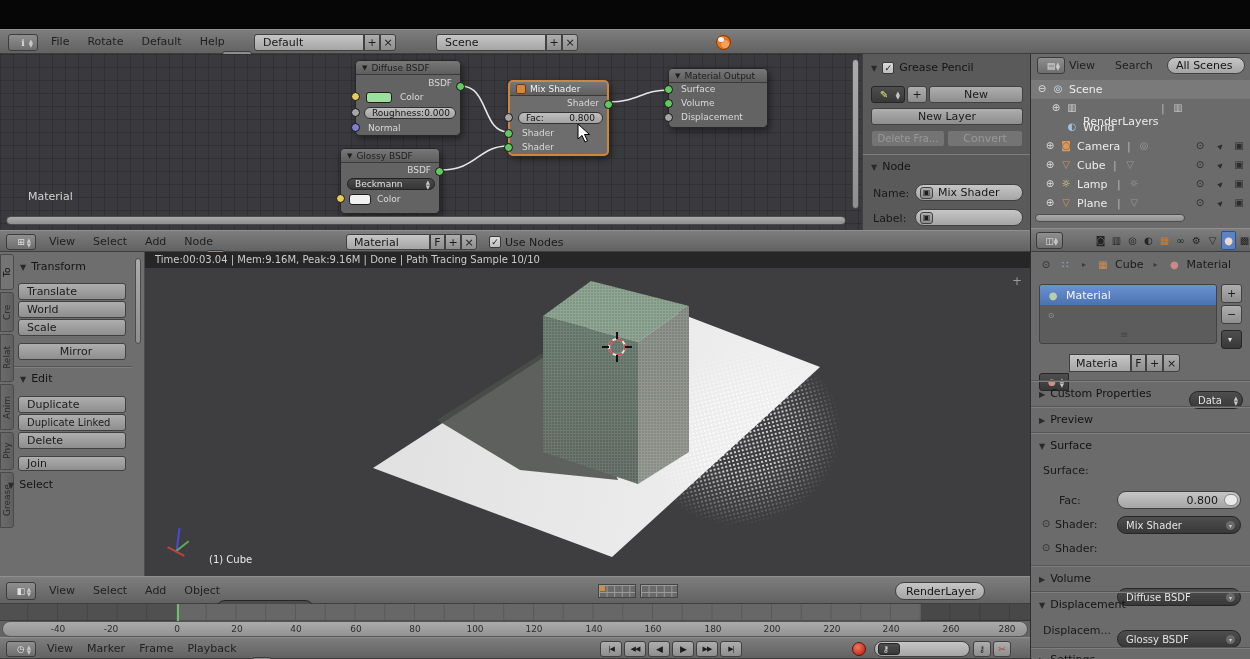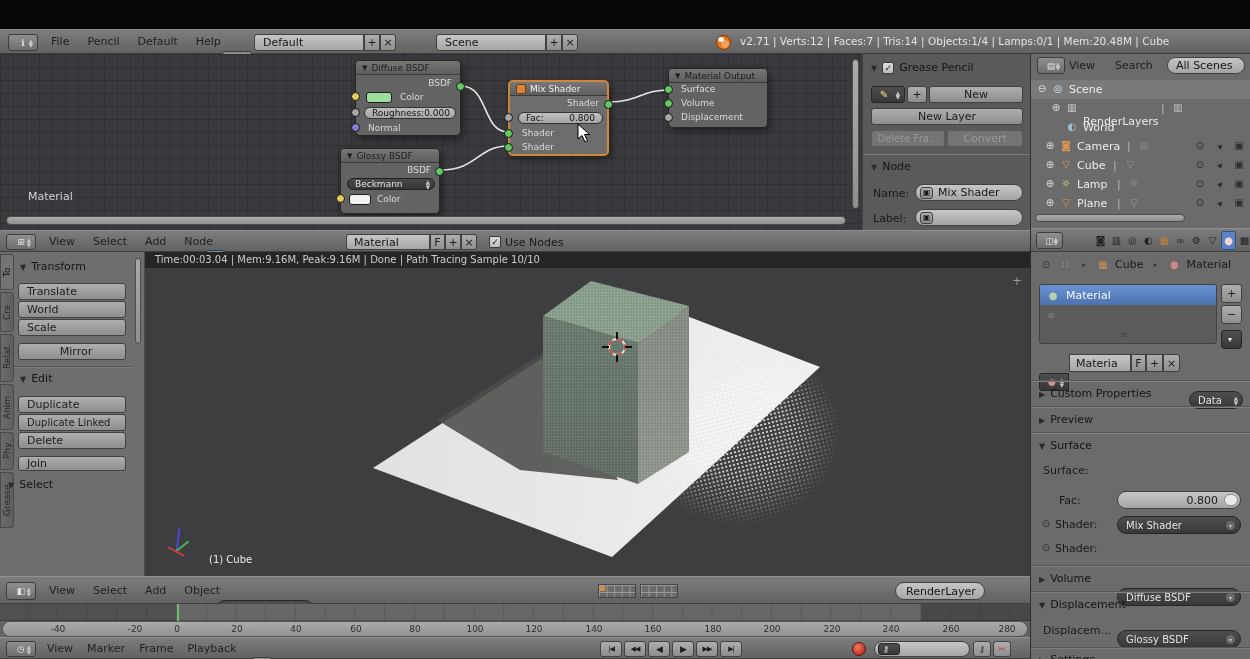--- a/index.html
+++ b/index.html
@@ -68,21 +68,21 @@
 </head>
 <body>
 
 <div class="a hdr" style="left:0;top:29;width:1250px;height:25px;top:29px;">
   <div class="a ebtn" style="left:8px;top:4px;width:30px;height:17px;">
     <span>ℹ</span>
       <span class="ud"></span>
   </div>
   <div class="a row" style="left:42px;top:0;height:23px;">
     <span class="menu">File</span>
-    <span class="menu">Pencil</span>
+    <span class="menu">Rotate</span>
     <span class="menu">Default</span>
     <span class="menu">Help</span>
   </div>
   <div class="a ebtn" style="left:222px;top:4px;width:30px;height:17px;">
     <span>▥</span>
       <span class="ud"></span>
   </div>
   <div class="a field" style="left:254px;top:4px;width:110px;height:17px;border-radius:3px 0 0 3px;padding-left:8px;">
     <span>Default</span>
   </div>
@@ -105,21 +105,20 @@
   <div class="a btn" style="left:562px;top:4px;width:16px;height:17px;border-radius:0 3px 3px 0;">
       <span>×</span>
     </div>
   <div class="a dd" style="left:600px;top:4px;width:94px;height:17px;">
     <span style="font-size:10px;">Cycles Render</span>
       <span class="ud"></span>
   </div>
   <div class="a" style="left:716px;top:5px;width:15px;height:15px;border-radius:50%;background:radial-gradient(circle at 62% 62%,#f5a056 0 30%,#e8771e 31% 100%);box-shadow:inset 0 0 0 1px #7c3c0a;">
     <div class="a" style="left:2px;top:2px;width:6px;height:5px;border-radius:50%;background:#f4f4f4;"></div>
   </div>
-  <div class="a" style="left:740px;top:5px;font-size:10.5px;color:#e3e3e3;">v2.71 | Verts:12 | Faces:7 | Tris:14 | Objects:1/4 | Lamps:0/1 | Mem:20.48M | Cube</div>
 </div>
 <div class="a" style="left:0;top:0;width:1250px;height:29px;background:#060606;"></div>
 
 <div class="a" id="nodeed" style="left:0;top:54px;width:1030px;height:176px;">
   <svg class="a" style="left:0;top:0;" width="862" height="176">
     <path d="M461,32 C489,32 482,78 508,78" fill="none" stroke="#e6e6e6" stroke-width="1.6"></path>
     <path d="M441,116 C477,116 478,92 508,92" fill="none" stroke="#e6e6e6" stroke-width="1.6"></path>
     <path d="M609,48 C639,48 641,36 669,36" fill="none" stroke="#e6e6e6" stroke-width="1.6"></path>
   </svg>
 
@@ -513,21 +512,21 @@
 </div>
 
 <div class="a" style="left:0;top:604px;width:1030px;height:55px;background:#646464;">
   <div class="a" style="left:0;top:0;width:1030px;height:17px;background-color:#676767;background-image:linear-gradient(90deg,rgba(0,0,0,.14) 1px,transparent 1px);background-size:29.75px 17px;background-position:176px 0;border-bottom:1px solid #4f4f4f;box-sizing:border-box;">
     <div class="a" style="left:0;top:0;width:176px;height:17px;background:rgba(0,0,0,.22);"></div>
     <div class="a" style="left:921px;top:0;width:109px;height:17px;background:rgba(0,0,0,.30);"></div>
     <div class="a" style="left:177px;top:0;width:2px;height:17px;background:#6cc06c;"></div>
   </div>
   <div class="a" style="left:2px;top:17px;width:1026px;height:16px;background:linear-gradient(#ababab,#929292);border:1px solid #555;border-radius:8px;box-sizing:border-box;">
     <span class="tick" style="left:55px;">-40</span>
-    <span class="tick" style="left:132px;text-align:right;">-20</span>
+    <span class="tick" style="left:108px;text-align:right;">-20</span>
     <span class="tick" style="left:174px;">0</span>
     <span class="tick" style="left:234px;">20</span>
     <span class="tick" style="left:293px;">40</span>
     <span class="tick" style="left:353px;">60</span>
     <span class="tick" style="left:412px;">80</span>
     <span class="tick" style="left:472px;">100</span>
     <span class="tick" style="left:531px;">120</span>
     <span class="tick" style="left:591px;">140</span>
     <span class="tick" style="left:650px;">160</span>
     <span class="tick" style="left:710px;">180</span>

